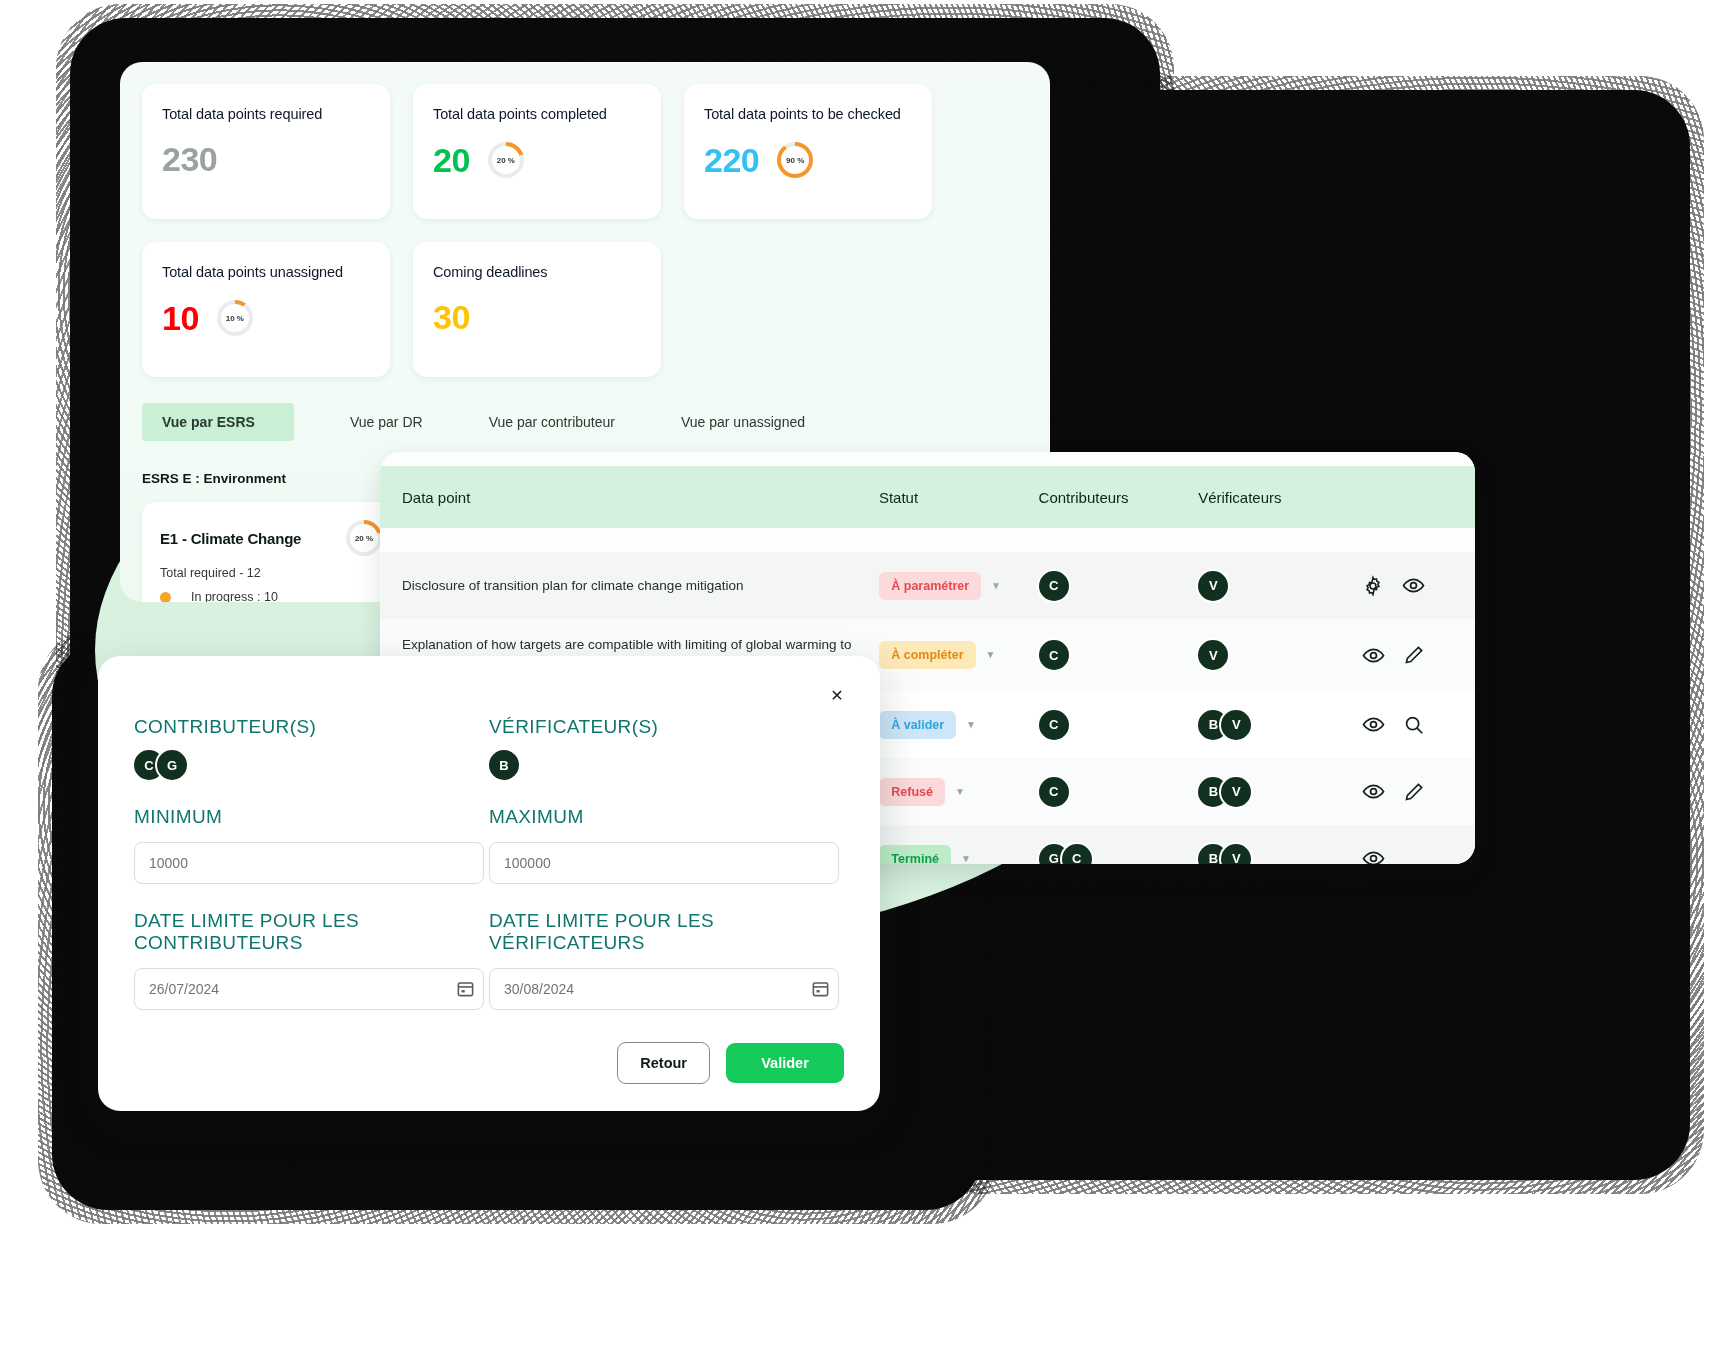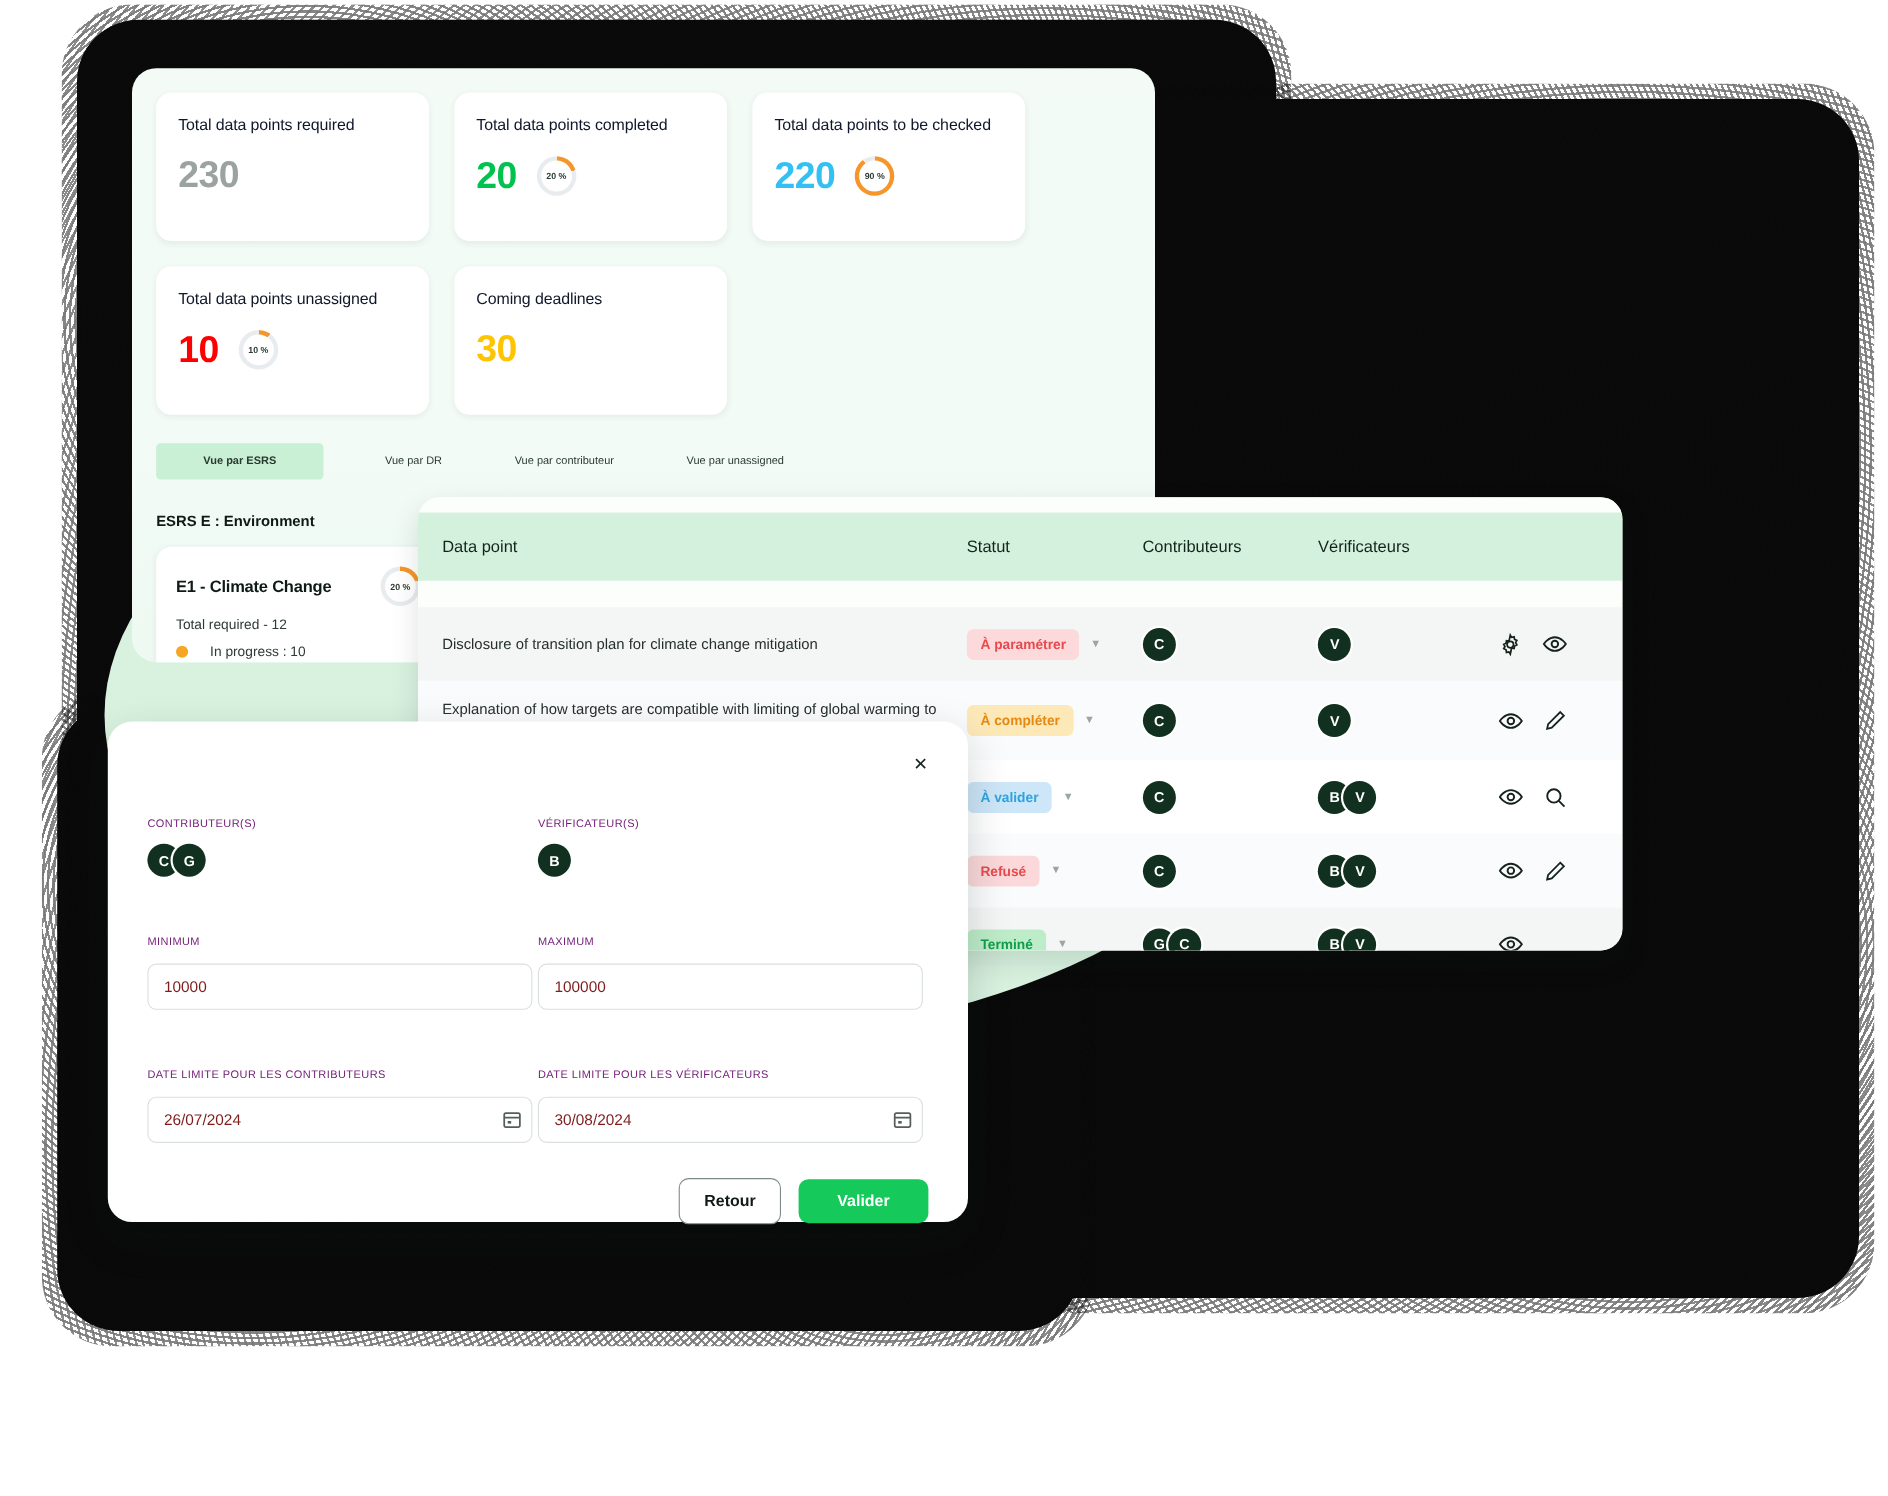--- a/index.html
+++ b/index.html
@@ -72,23 +72,22 @@
     display: flex; align-items: center; justify-content: center;
     font-size: 8px; font-weight: 700; color: #2c3a33;
   }
   .donut .hole {
     position:absolute; inset:4px; background:#fff; border-radius:50%;
   }
 
   
   .tabs { margin-top: 26px; padding: 0 22px; display: flex; align-items: center; gap: 6px; }
   .tab {
-    font-size: 10px; color: #2a3a32; padding: 11px 20px; border-radius: 4px;
+    font-size: 14px; color: #2a3a32; padding: 11px 20px; border-radius: 4px;
     white-space: nowrap;
-    text-align: center;
   }
   .tab.active { background: #c9efd4; font-weight: 600; }
 
   
   .esrs-wrap { padding: 30px 22px 0 22px; }
   .esrs-title { font-size: 13.5px; font-weight: 800; color: #0e1a14; }
   .esrs-card {
     margin-top: 16px; width: 258px;
     background: #ffffff; border-radius: 14px;
     box-shadow: 0 2px 6px rgba(20,40,30,.07);
@@ -165,28 +164,28 @@
   }
   .modal-close {
     position: absolute; right: 30px; top: 26px;
     width: 26px; height: 26px;
     display:flex; align-items:center; justify-content:center;
     color:#16231c;
   }
   .modal-title { font-size: 18.5px; font-weight: 800; color: #0d1b13; letter-spacing:-.2px; margin-top: 12px;}
   .modal-grid { display:flex; gap: 0; margin-top: 30px; }
   .modal-col { width: 358px; }
-  .field-label { font-size: 10px; letter-spacing: .4px; color: #701a75; margin-top: 28px; }
+  .field-label { font-size: 19px; letter-spacing: .4px; color: #0f766e; }
   .avatars-row { margin-top: 12px; }
   .input-wrap { position: relative; margin-top: 10px; }
   .text-input {
     width: 350px; height: 42px;
     border: 1px solid #d9e0dd; border-radius: 8px;
     padding: 0 14px;
-    font-size: 14px; color: #7f1d1d;
+    font-size: 14px; color: #737373;
     font-family: "Liberation Sans", sans-serif;
     background:#fff;
     display:flex; align-items:center;margin-top:14px;
   }
   .cal-ico { position: absolute; right: 14px; top: 11px; color:#555f5a; }
 
   .modal-actions { display:flex; justify-content:flex-end; align-items:center; gap: 16px; margin-top: 32px; }
   .btn {
     font-size: 14.5px; font-weight: 600;
     border-radius: 9px; padding: 12px 22px;

